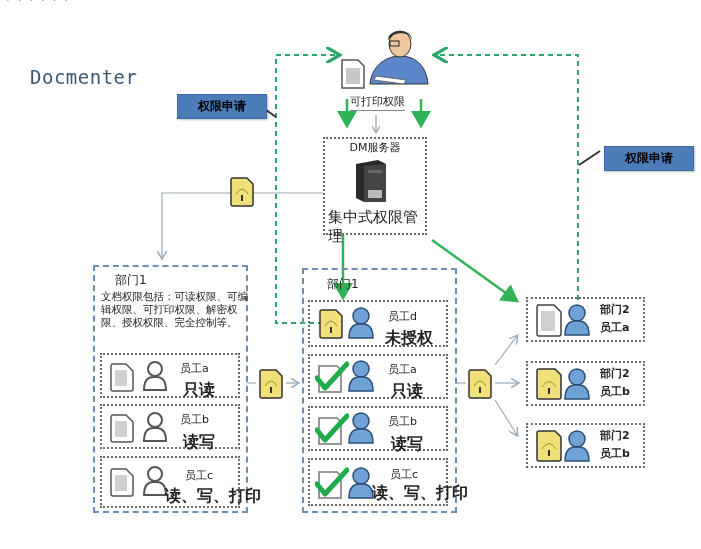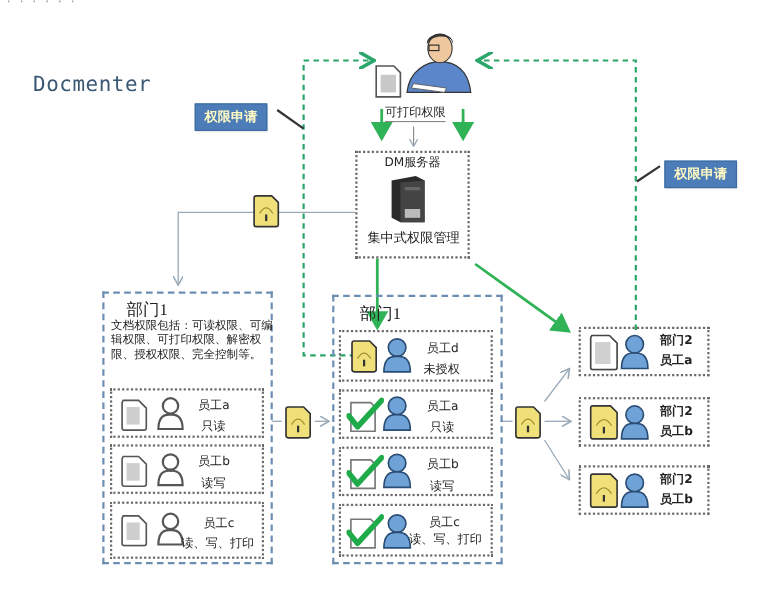--- a/index.html
+++ b/index.html
@@ -2,35 +2,35 @@
 <html><head>
 <meta charset="utf-8">
 <style>
   html, body { margin: 0; padding: 0; background: #ffffff; }
   body { width: 701px; height: 549px; position: relative; overflow: hidden;
          font-family: "DejaVu Sans", "Liberation Sans", sans-serif; color: #222; }
   .abs { position: absolute; }
   #top-cut { left: 6px; top: -6px; font-size: 12px; color: #999; letter-spacing: 2px; }
   #brand { left: 30px; top: 66px; font-family: "DejaVu Sans Mono", monospace; font-size: 19px;
            color: #3a5874; font-weight: normal; letter-spacing: 0.5px; }
-  .callout { background: #4d7db8; color: #fef9c3; font-size: 12px; font-weight: bold;
-             border: 1px solid #3a6aa3; padding: 3px 8px; box-shadow: 1px 1px 2px rgba(0,0,0,.25); }
+  .callout { background: #4d7db8; color: #000000; font-size: 12px; font-weight: bold;
+             border: 1px solid #3a6aa3; padding: 3px 20px; box-shadow: 1px 1px 2px rgba(0,0,0,.25); }
   #callout-left { left: 177px; top: 94px; }
   #callout-right { left: 604px; top: 146px; }
   svg#lines { position: absolute; left: 0; top: 0; }
   .dotted-box { position: absolute; border: 2px dotted #6a6a6a; background: transparent; box-sizing: border-box; }
   .dept-box { position: absolute; border: 2px dashed #6d8eb3; box-sizing: border-box; }
   #server-box { left: 323px; top: 137px; width: 104px; height: 98px; }
   #server-title { left: 333px; top: 140px; font-size: 11px; width: 84px; text-align: center; }
-  #server-caption { left: 328px; top: 208px; font-size: 12px; width: 96px; text-align: center; }
+  #server-caption { left: 328px; top: 208px; font-size: 15px; width: 96px; text-align: left; }
   #creator-label { left: 350px; top: 94px; font-size: 11px; border-bottom: 1px solid #888; padding-bottom: 1px; }
-  .dept-title { font-size: 15px; font-family: Liberation Serif, serif; }
+  .dept-title { font-size: 12px; }
   .desc { font-size: 10.5px; line-height: 13px; width: 150px; }
   .emp-name { font-size: 11px; }
-  .emp-perm { font-size: 11px; font-weight: normal; }
+  .emp-perm { font-size: 16px; font-weight: bold; }
   .emp-right-t { font-size: 11px; font-weight: bold; line-height: 16px; }
 </style>
 </head>
 <body>
 
 <div id="top-cut" class="abs">· · · · · ·</div>
 
 <div id="brand" class="abs">Docmenter</div>
 
 <svg id="lines" width="701" height="549">

